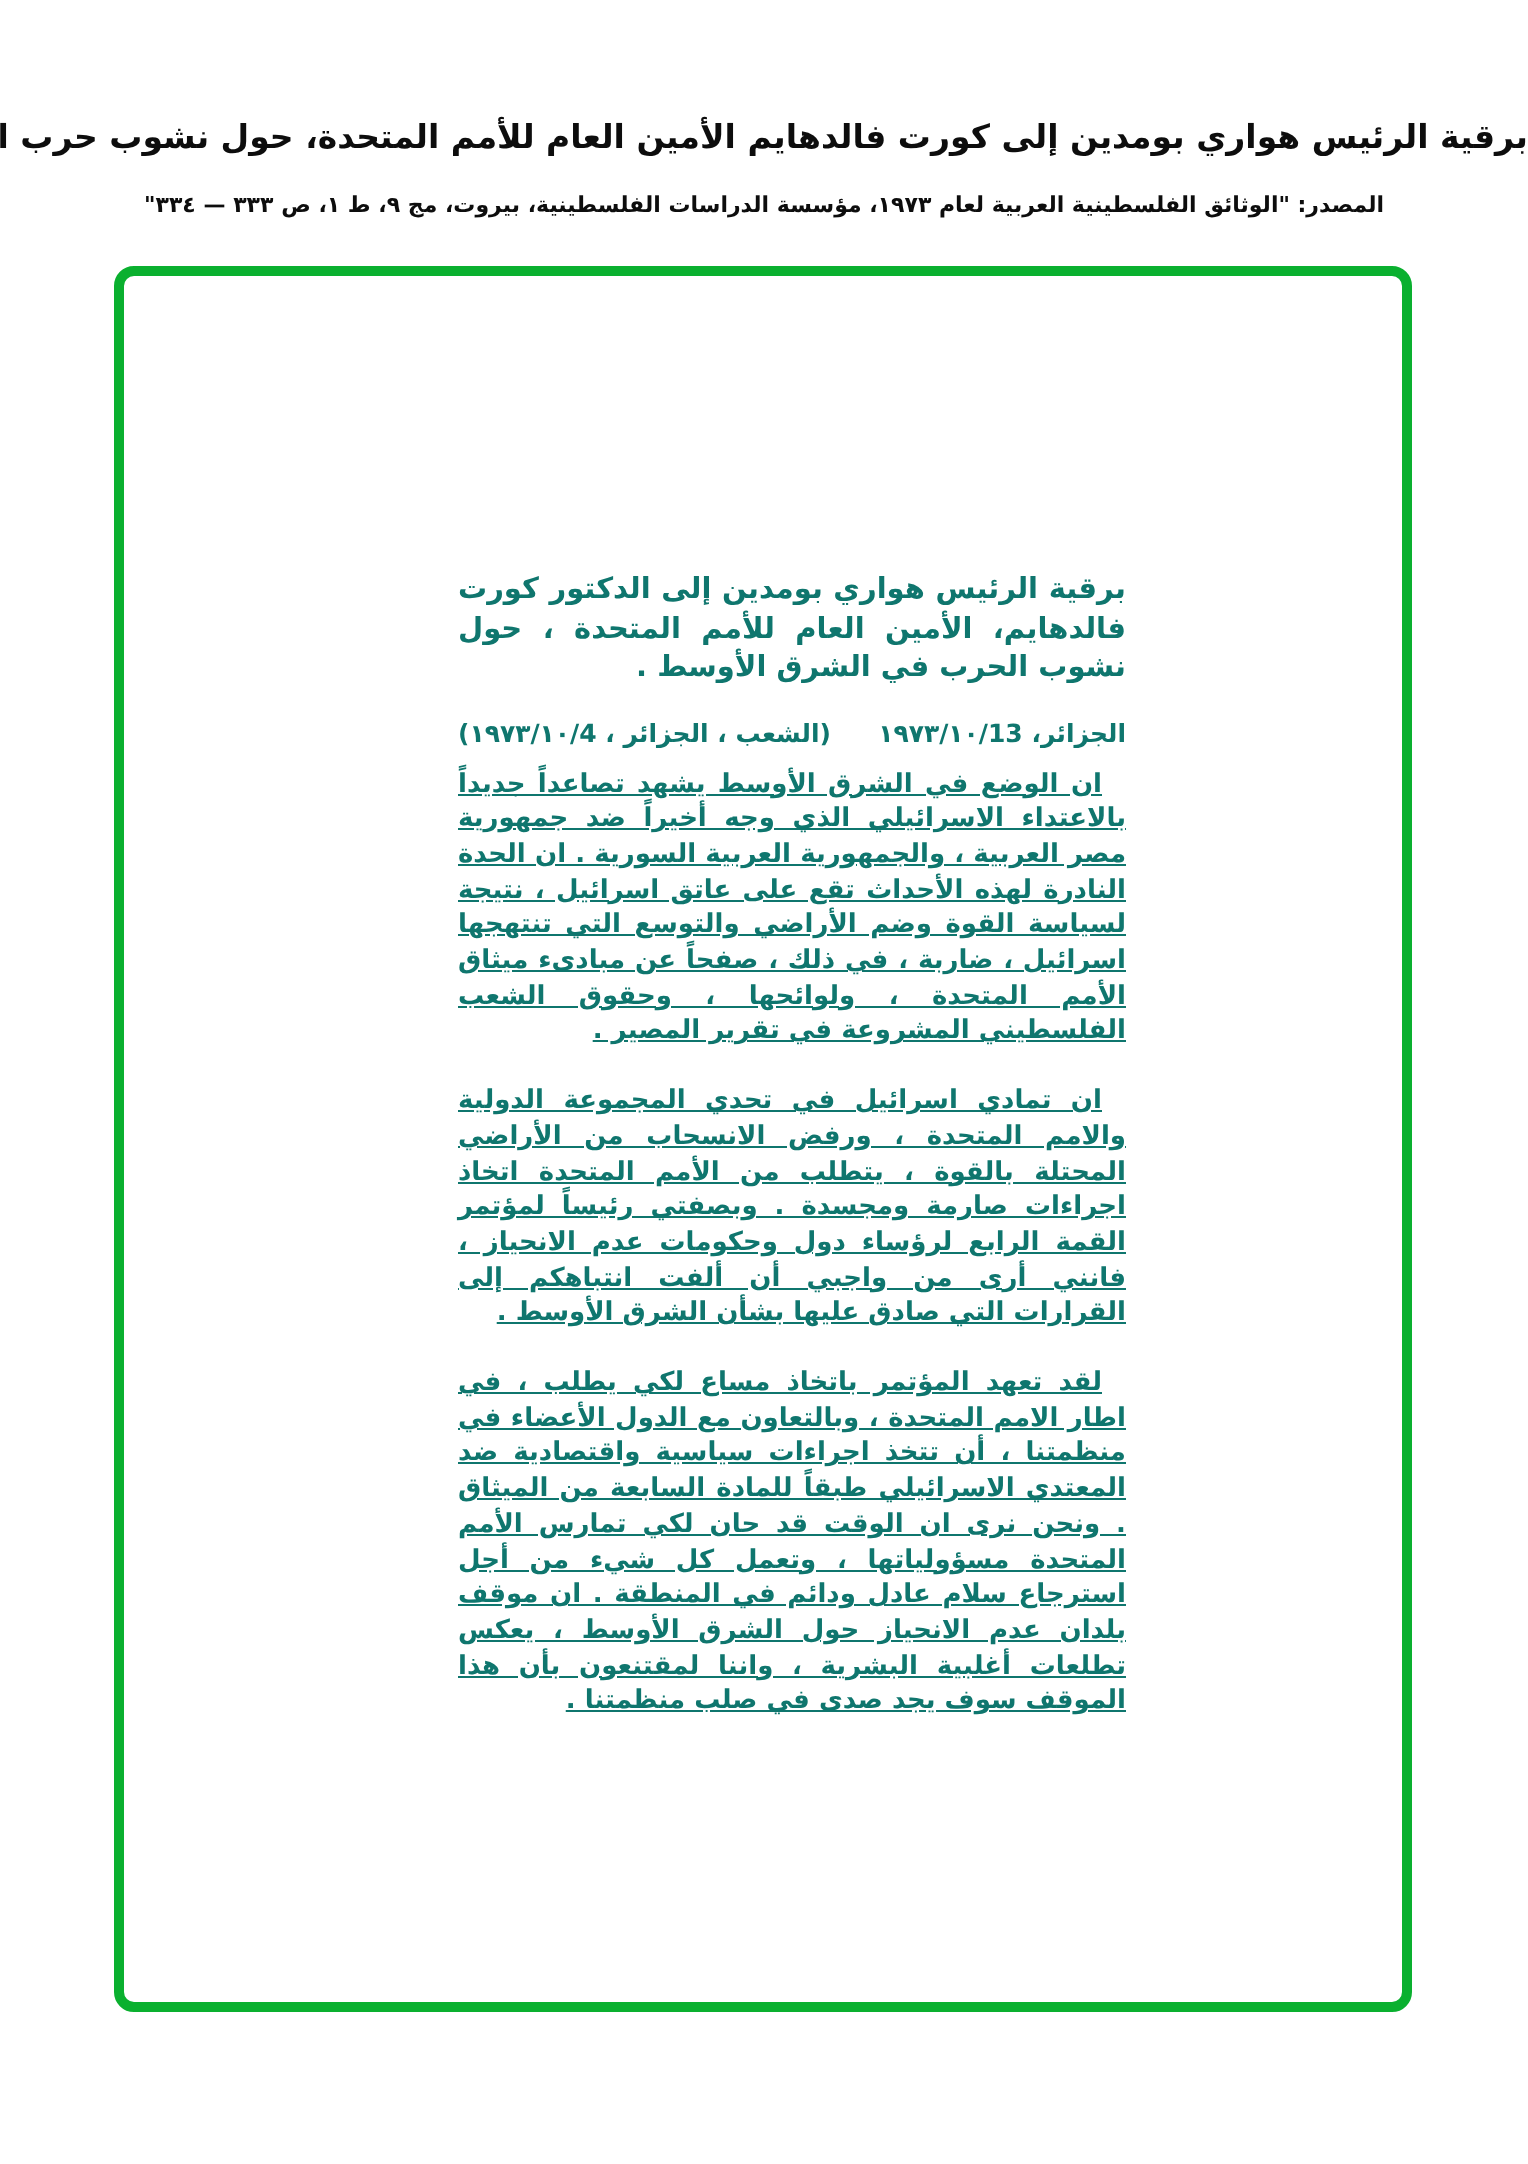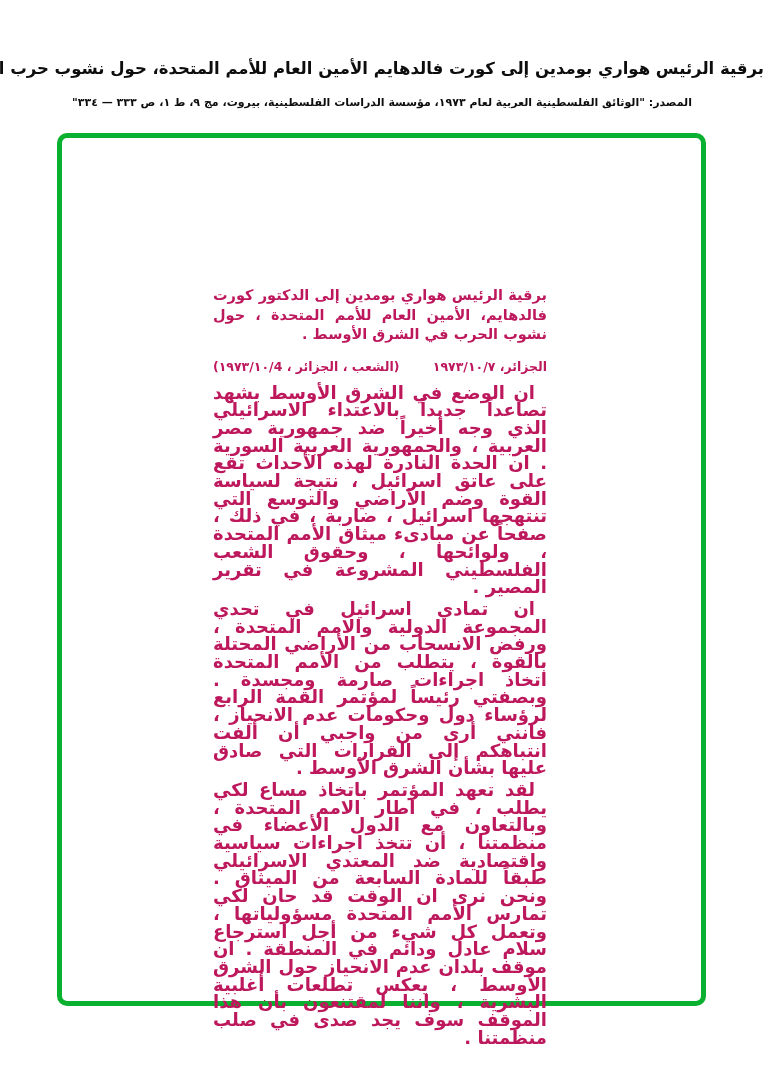--- a/index.html
+++ b/index.html
@@ -40,70 +40,71 @@
     left: 57px;
     top: 133px;
     width: 639px;
     height: 863px;
     background: #ffffff;
     border: 5px solid #0ab02f;
     border-radius: 10px;
   }
   .doc {
     position: absolute;
-    left: 151px;
+    left: 167px;
     top: 148px;
     width: 334px;
-    color: #be185d;
+    color: #0f766e;
   }
   .doc-title {
     margin: 0;
     font-size: 14.5px;
     font-weight: bold;
     line-height: 19.5px;
     text-align: justify;
     text-align-last: right;
   }
   .dateline {
     display: flex;
     justify-content: space-between;
     align-items: baseline;
     margin-top: 13px;
     font-size: 12.5px;
     font-weight: bold;
     line-height: 17px;
   }
   .para {
     margin: 9px 0 0 0;
-    font-size: 18px;
+    font-size: 13px;
     font-weight: bold;
     line-height: 17.7px;
     text-align: justify;
     text-align-last: right;
     text-indent: 12px;
+    text-decoration: underline;
   }
-  .para + .para { margin-top: 4px; }
+  .para + .para { margin-top: 17px; }
 </style>
 </head>
 <body>
 
 <div class="page">
 
   <div class="header" dir="rtl">
     <div class="header-title">برقية الرئيس هواري بومدين إلى كورت فالدهايم الأمين العام للأمم المتحدة، حول نشوب حرب الشرق الأوسط</div>
     <div class="header-source">المصدر: "الوثائق الفلسطينية العربية لعام ١٩٧٣، مؤسسة الدراسات الفلسطينية، بيروت، مج ٩، ط ١، ص ٣٣٣ — ٣٣٤"</div>
   </div>
 
   <div class="frame" style="border-color: rgb(10, 176, 47);">
     <div class="doc" dir="rtl">
 
       <h2 class="doc-title">برقية الرئيس هواري بومدين إلى الدكتور كورت فالدهايم، الأمين العام للأمم المتحدة ، حول نشوب الحرب في الشرق الأوسط .</h2>
 
       <div class="dateline">
-        <span>الجزائر، ١٩٧٣/١٠/٧</span>
+        <span>الجزائر، ١٩٧٣/١٠/13</span>
         <span>(الشعب ، الجزائر ، ١٩٧٣/١٠/4)</span>
       </div>
 
       <p class="para">ان الوضع في الشرق الأوسط يشهد تصاعداً جديداً بالاعتداء الاسرائيلي الذي وجه أخيراً ضد جمهورية مصر العربية ، والجمهورية العربية السورية . ان الحدة النادرة لهذه الأحداث تقع على عاتق اسرائيل ، نتيجة لسياسة القوة وضم الأراضي والتوسع التي تنتهجها اسرائيل ، ضاربة ، في ذلك ، صفحاً عن مبادىء ميثاق الأمم المتحدة ، ولوائحها ، وحقوق الشعب الفلسطيني المشروعة في تقرير المصير .</p>
 
       <p class="para">ان تمادي اسرائيل في تحدي المجموعة الدولية والامم المتحدة ، ورفض الانسحاب من الأراضي المحتلة بالقوة ، يتطلب من الأمم المتحدة اتخاذ اجراءات صارمة ومجسدة . وبصفتي رئيساً لمؤتمر القمة الرابع لرؤساء دول وحكومات عدم الانحياز ، فانني أرى من واجبي أن ألفت انتباهكم إلى القرارات التي صادق عليها بشأن الشرق الأوسط .</p>
 
       <p class="para">لقد تعهد المؤتمر باتخاذ مساع لكي يطلب ، في اطار الامم المتحدة ، وبالتعاون مع الدول الأعضاء في منظمتنا ، أن تتخذ اجراءات سياسية واقتصادية ضد المعتدي الاسرائيلي طبقاً للمادة السابعة من الميثاق . ونحن نرى ان الوقت قد حان لكي تمارس الأمم المتحدة مسؤولياتها ، وتعمل كل شيء من أجل استرجاع سلام عادل ودائم في المنطقة . ان موقف بلدان عدم الانحياز حول الشرق الأوسط ، يعكس تطلعات أغلبية البشرية ، واننا لمقتنعون بأن هذا الموقف سوف يجد صدى في صلب منظمتنا .</p>
 
     </div>

